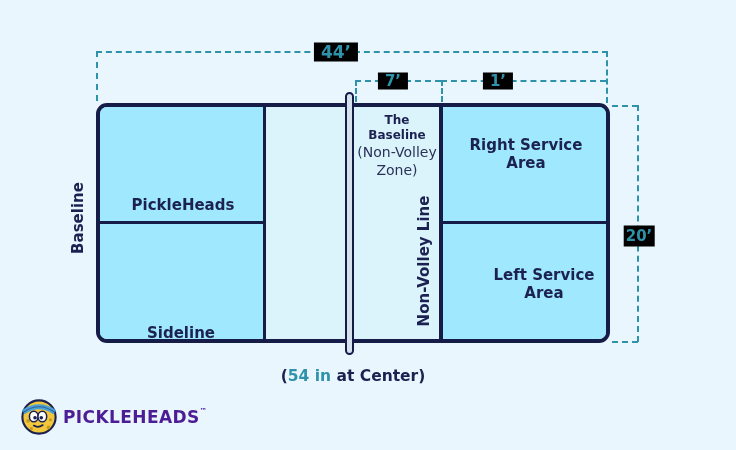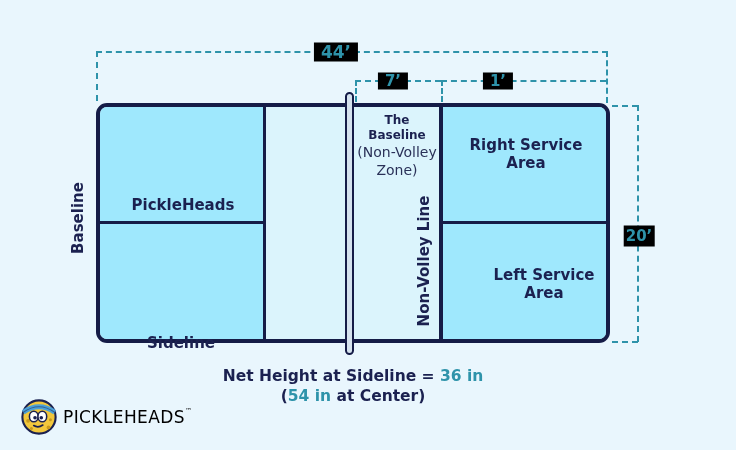--- a/index.html
+++ b/index.html
@@ -79,22 +79,22 @@
     color: #1b2150;
     font-weight: bold;
     font-size: 15.5px;
     line-height: 20px;
   }
   .netnote .teal { color: #2e93aa; }
   
   .logo { position: absolute; left: 20px; top: 398px; display: flex; align-items: center; }
   .logo svg { width: 38px; height: 38px; }
   .wordmark {
-    color: #000000;
-    font-weight: normal;
+    color: #4c1d95;
+    font-weight: bold;
     font-size: 17px;
     letter-spacing: 0.4px;
     margin-left: 5px;
     white-space: nowrap;
   }
   .tm { font-size: 7px; vertical-align: top; }
 </style>
 </head>
 <body>
 
@@ -124,36 +124,35 @@
     <div class="vline" style="left:163px; width:3px;"></div>
     <div class="vline" style="left:339px; width:4px;"></div>
     <div class="hline" style="left:0; width:163px; top:114px;"></div>
     <div class="hline" style="left:343px; width:163px; top:114px;"></div>
   </div>
 
   <div class="net"></div>
 
   <div class="clabel rot" style="left:78px; top:218px;">Baseline</div>
   <div class="clabel" style="left:183px; top:205px;">PickleHeads</div>
-  <div class="clabel" style="left:181px; top:343px;">Sideline</div>
+  <div class="clabel" style="left:181px; top:333px;">Sideline</div>
 
   <div class="kitchen-block">
     <div class="ktitle">
       <span>The</span><br>
       <span>Baseline</span>
     </div>
     <div class="ksub">(Non-Volley Zone)</div>
   </div>
 
   <div class="clabel rot" style="left:424px; top:261px;">Non-Volley Line</div>
   <div class="clabel wrap" style="left:526px; top:154px;">Right Service Area</div>
   <div class="clabel wrap" style="left:544px; top:284px;">Left Service Area</div>
 
   <div class="netnote">
-    <div><span>Net Height at Sideline = </span><span class="teal">36 in</span></div>
     <div><span>(</span><span class="teal">54 in</span><span> at Center)</span></div>
   </div>
 
   <div class="logo">
     <svg viewBox="0 0 40 40" aria-hidden="true">
       <circle cx="20" cy="20" r="17.5" fill="#f2c73c" stroke="#1b2150" stroke-width="2.2"></circle>
       <circle cx="8.5" cy="24" r="2" fill="#c9991e"></circle>
       <circle cx="30" cy="31" r="2" fill="#c9991e"></circle>
       <circle cx="32" cy="23" r="1.6" fill="#c9991e"></circle>
       <circle cx="12" cy="32" r="1.6" fill="#c9991e"></circle>

